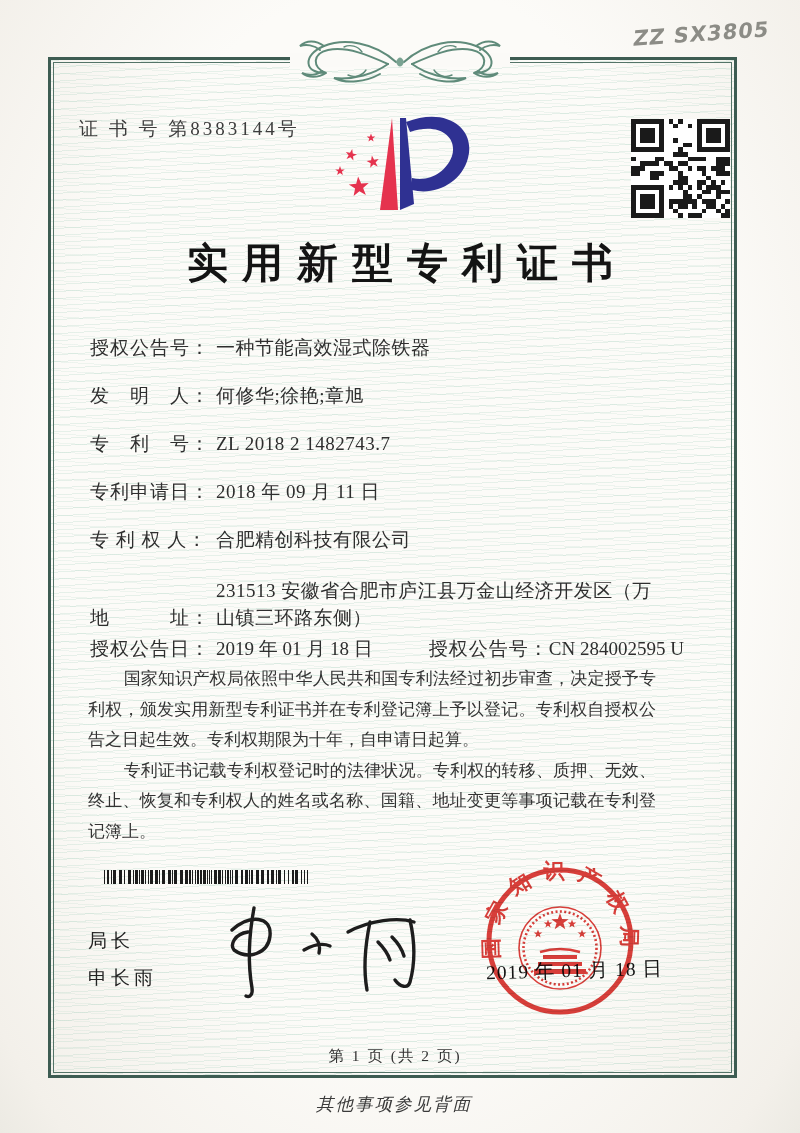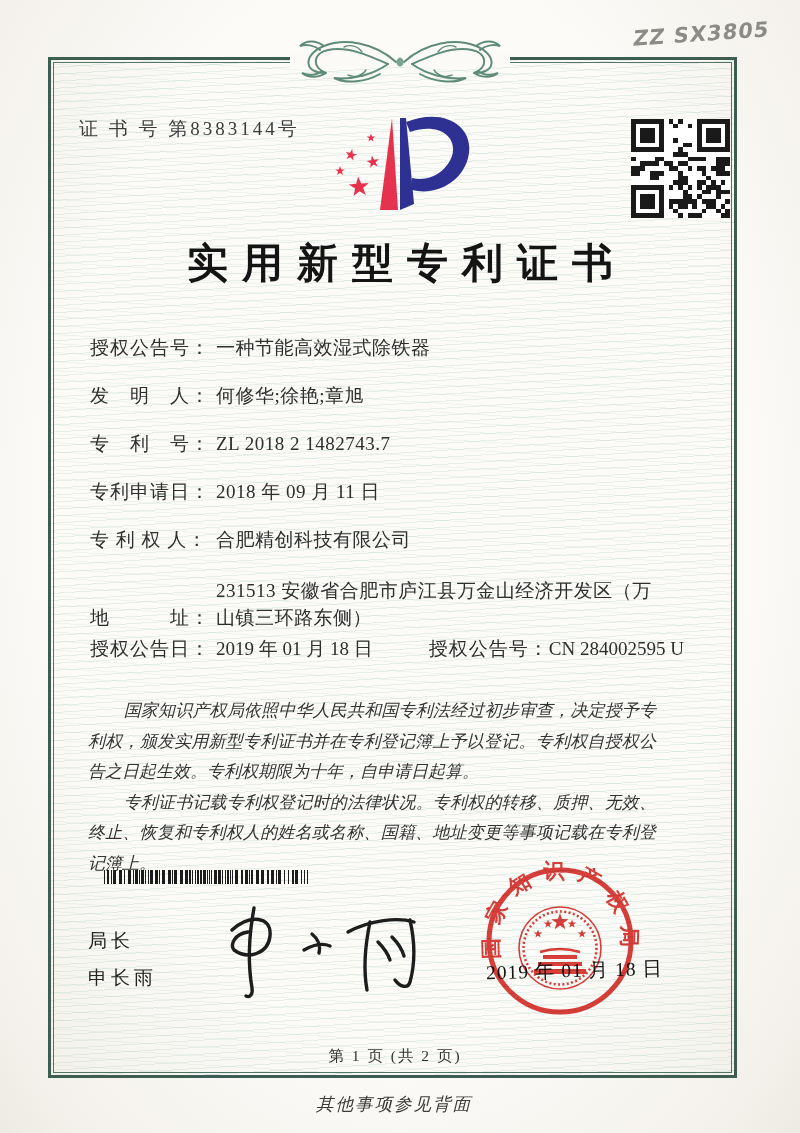--- a/index.html
+++ b/index.html
@@ -34,22 +34,22 @@
     text-indent:14px;
   }
   .fields{ position:absolute; left:90px; top:337px; width:606px; font-size:19px; color:#2e2e2e;}
   .frow{ display:flex; align-items:flex-start; line-height:22px; margin-bottom:26px; }
   .frow.addr{ line-height:27px; margin-bottom:7px;align-items:flex-end;}
   .flabel{ flex:0 0 126px; white-space:pre; letter-spacing:1px;}
   .fvalue{ flex:1; letter-spacing:.5px;}
   .grantrow{ display:flex; line-height:22px;}
   .grantrow .gap{ width:56px;}
   .paras{
-    position:absolute; left:88px; top:696px; width:568px;
-    font-size:17px; font-style:italic; line-height:30.5px; color:#333;
+    position:absolute; left:88px; top:664px; width:568px;
+    font-size:17px; line-height:30.5px; color:#333;
     text-align:justify;
   }
   .paras p{ margin:0; text-indent:2.1em;}
   .barcode{ position:absolute; left:104px; top:870px;}
   .signer{ position:absolute; left:88px; top:922px; font-size:19px; line-height:37px; color:#222; letter-spacing:4px;}
   .signature{ position:absolute; left:220px; top:890px;}
   .seal{ position:absolute; left:468px; top:854px; mix-blend-mode:multiply; opacity:.93;}
   .sealdate{
     position:absolute; left:486px; top:957px; font-size:19.5px; color:#141414;
     transform:rotate(-1.5deg); letter-spacing:1px; mix-blend-mode:multiply;

